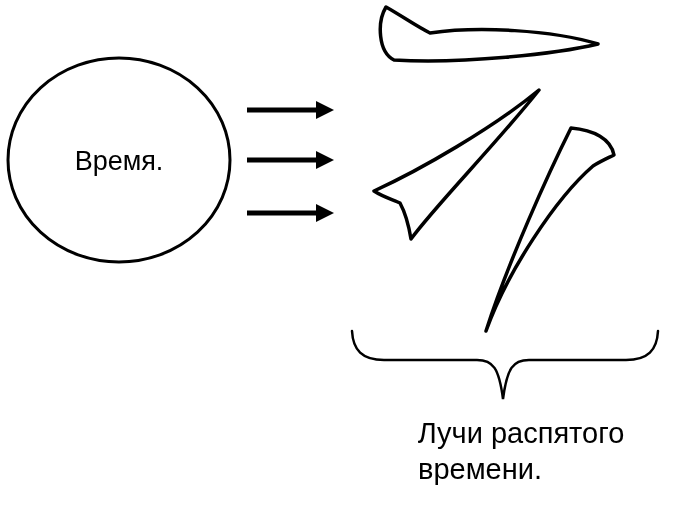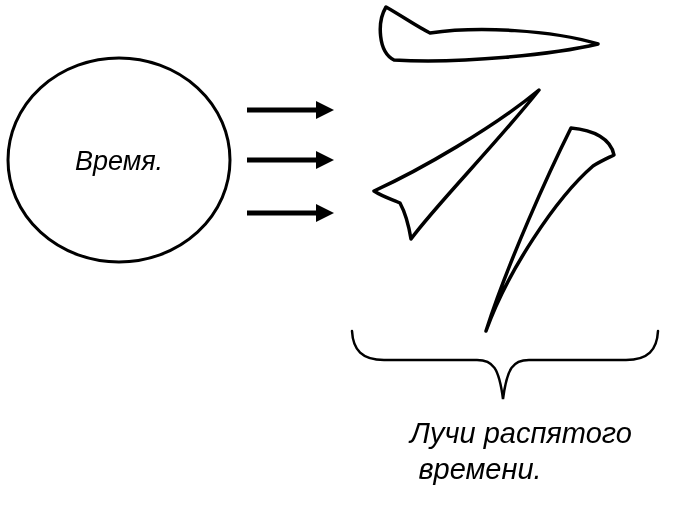--- a/index.html
+++ b/index.html
@@ -11,21 +11,20 @@
     padding: 0;
     background: var(--background);
   }
   .stage {
     position: relative;
     width: 675px;
     height: 525px;
     background: var(--background);
     overflow: hidden;
     font-family: "Liberation Sans", sans-serif;
-    font-style: italic;
   }
   svg { display: block; }
   .outline {
     fill: none;
     stroke: var(--stroke);
   }
   .solid {
     fill: var(--stroke);
     stroke: none;
   }

